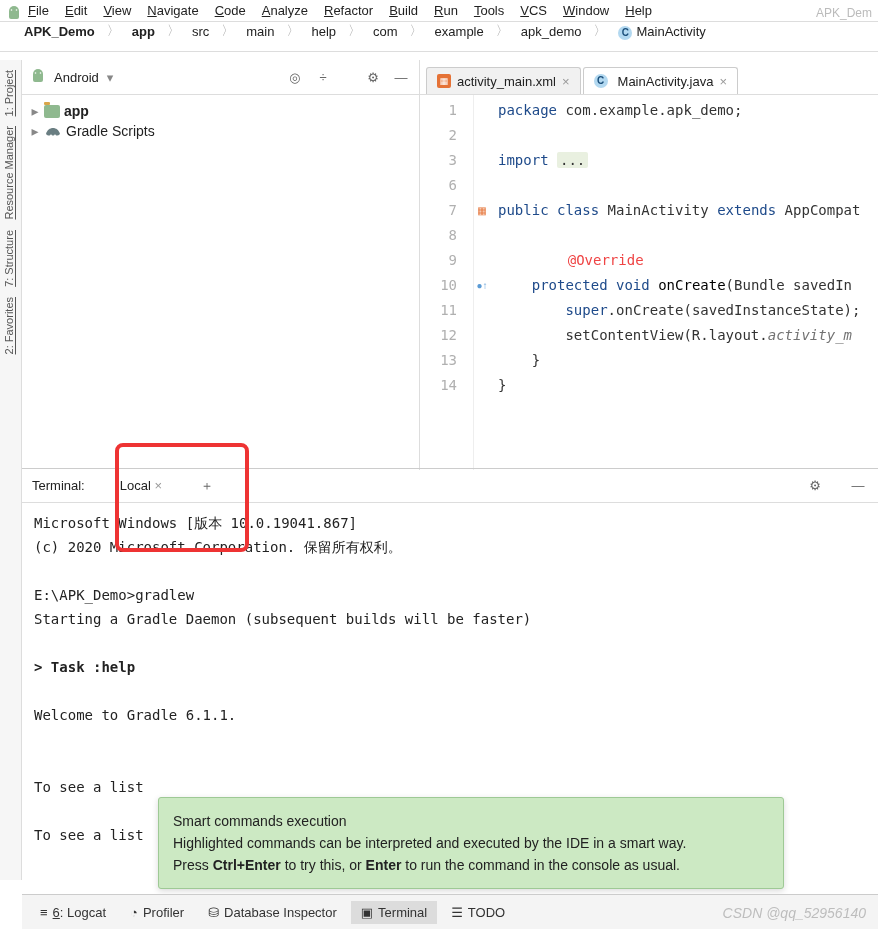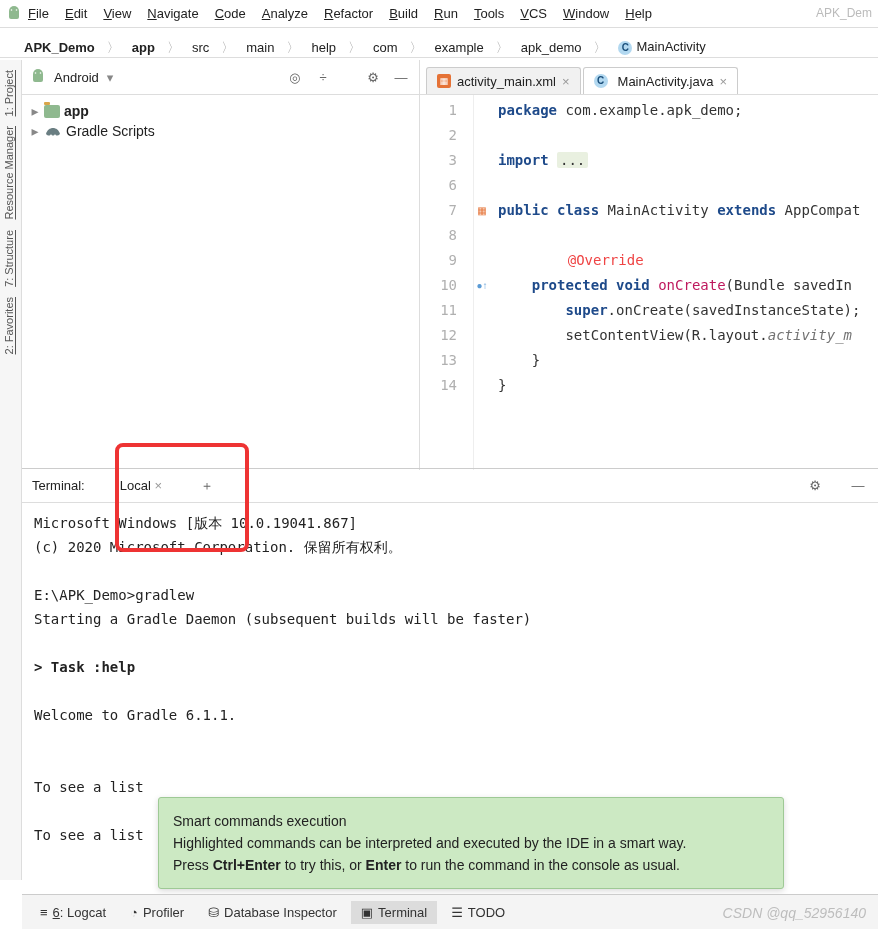--- a/index.html
+++ b/index.html
@@ -1,23 +1,23 @@
 <!DOCTYPE html>
 <html><head>
 <meta charset="utf-8">
 <style>
   * { margin:0; padding:0; box-sizing:border-box; }
   body { width:878px; height:929px; font-family:"Segoe UI",Arial,sans-serif; font-size:13px; background:#fff; color:#222; overflow:hidden; position:relative; }
   
-  .menu-bar { height:28px; display:flex; align-items:center; padding-left:28px; gap:16px; border-bottom:1px solid #ddd; }
+  .menu-bar { height:22px; display:flex; align-items:center; padding-left:28px; gap:16px; border-bottom:1px solid #ddd; }
   .menu-item { cursor:pointer; }
   .menu-item .u { text-decoration:underline; }
   .reader { position:absolute; right:6px; top:6px; color:#bbb; font-size:12px; }
   
-  .breadcrumbs { height:30px; display:flex; align-items:flex-end; padding-left:16px; gap:4px; border-bottom:1px solid #ddd; }
+  .breadcrumbs { height:30px; display:flex; align-items:flex-start; padding-left:16px; gap:4px; border-bottom:1px solid #ddd; }
   .crumb { padding:2px 8px; }
   .crumb.strong { font-weight:bold; }
   .crumb-sep { color:#aaa; }
   .c-badge { display:inline-block; width:14px; height:14px; border-radius:50%; background:#b2d8f0; color:#1a4e7a; font-size:10px; text-align:center; line-height:14px; font-weight:bold; margin-right:4px; }
   
   .side-left { position:absolute; left:0; top:60px; width:22px; height:820px; border-right:1px solid #ddd; background:#f6f6f6; }
   .side-label { writing-mode:vertical-rl; transform:rotate(180deg); font-size:11px; color:#555; margin:10px 3px; text-decoration:underline; }
   
   .work-row { position:absolute; left:22px; top:60px; right:0; height:410px; display:flex; }
   
@@ -38,23 +38,23 @@
   .ed-tabs { height:35px; display:flex; align-items:flex-end; border-bottom:1px solid #ddd; padding-left:6px; gap:2px; }
   .ed-tab { height:27px; display:flex; align-items:center; padding:0 10px; border:1px solid #ccc; border-bottom:none; border-radius:3px 3px 0 0; background:#f1f1f1; gap:6px; cursor:pointer; font-size:13px; }
   .ed-tab.active { background:#fff; }
   .xml-badge { width:14px; height:14px; background:#e57236; color:#fff; font-size:9px; text-align:center; line-height:14px; border-radius:2px; display:inline-block; }
   .close-x { color:#999; }
   .code-area { display:flex; flex:1; overflow:hidden; }
   .gutter { width:54px; background:#fff; border-right:1px solid #eee; text-align:right; padding:3px 16px 3px 0; color:#b0b0b0; font-family:Consolas,monospace; font-size:14px; line-height:25px; }
   .gut-ico { width:16px; display:flex; flex-direction:column; padding-top:3px; }
   .gut-ico span{ height:25px; display:flex; align-items:center; justify-content:center; font-size:10px;}
   .code { padding:3px 8px; font-family:Consolas,monospace; font-size:14px; line-height:25px; white-space:pre; color:#333; }
-  .kw { color:#1e4a8a; font-weight:bold; }
+  .kw { color:#1e4a8a; font-weight:normal; }
   .an { color:#ef4444;padding-left:36px; }
-  .ov { color:#be185d;margin-top:31px; }
+  .ov { color:#000000;margin-top:31px; }
   .pur { color:#737373; font-style:italic; }
   .fold { background:#e9f0e0; padding:0 3px; border-radius:2px; }
   
   .terminal { position:absolute; left:22px; top:468px; right:0; bottom:35px; display:flex; flex-direction:column; border-top:1px solid #ccc; }
   .term-head { height:34px; display:flex; align-items:center; border-bottom:1px solid #ddd; padding:0 10px; gap:23px; }
   .term-head .spacer{flex:1}
   .term-tab { padding:4px 12px; }
   .term-redbox { position:absolute; left:115px; top:443px; width:134px; height:109px; border:4px solid #e33; border-radius:8px; pointer-events:none; }
   .term-out { flex:1; padding:8px 12px; font-family:Consolas,monospace; font-size:14px; line-height:24px; white-space:pre-wrap; overflow:hidden; }
   .term-bold { font-weight:bold; }

